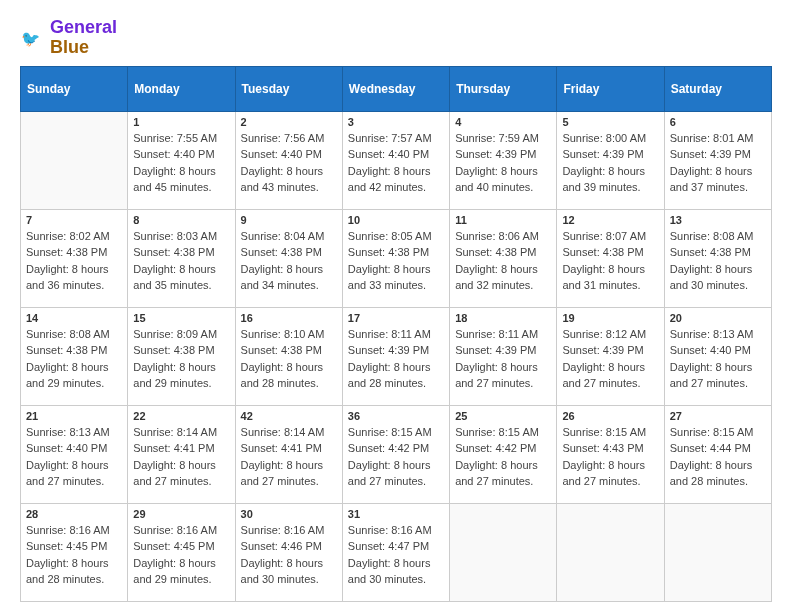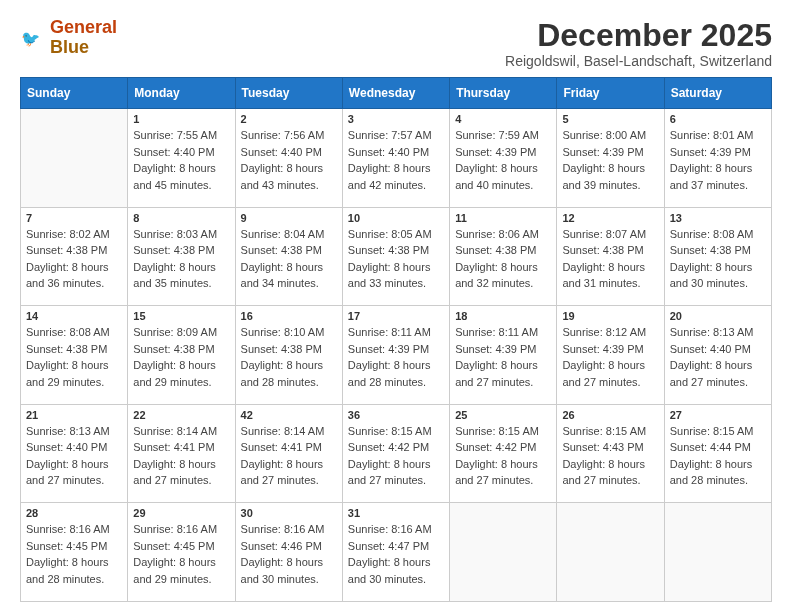--- a/index.html
+++ b/index.html
@@ -58,21 +58,21 @@
       table-layout: fixed;
     }
     .calendar thead tr {
       background-color: #2176c7;
     }
     .calendar thead th {
       color: #fff;
       font-size: 12px;
       font-weight: bold;
       text-align: left;
-      padding: 8px 6px;
+      padding: 15px 6px;
       border: 1px solid #1a5fa0;
     }
     .calendar tbody tr {
       border-bottom: 1px solid #ccc;
     }
     .calendar tbody td {
       vertical-align: top;
       padding: 4px 5px;
       border-right: 1px solid #ccc;
       font-size: 9.5px;
@@ -102,28 +102,24 @@
 <body>
 
 <div class="page">
   <div class="header">
     <div class="logo">
       <div class="logo-wrapper">
         <svg class="logo-bird-svg" viewBox="0 0 40 40">
           <text x="2" y="28" font-size="22" fill="#2176c7">🐦</text>
         </svg>
         <div>
-          <div style="font-size:18px; font-weight:bold; color:#333; line-height:1.1;"><span style="color:#c2410c">General</span></div>
+          <div style="font-size:18px; font-weight:bold; color:#333; line-height:1.1;"><span style="color:#6d28d9">General</span></div>
           <div style="font-size:18px; font-weight:bold; color:#a16207; line-height:1.1;">Blue</div>
         </div>
       </div>
-    </div>
-    <div class="title-block">
-      <div class="month-title">December 2025</div>
-      <div class="subtitle">Reigoldswil, Basel-Landschaft, Switzerland</div>
     </div>
   </div>
 
   <table class="calendar">
     <thead>
       <tr>
         <th>Sunday</th>
         <th>Monday</th>
         <th>Tuesday</th>
         <th>Wednesday</th>

